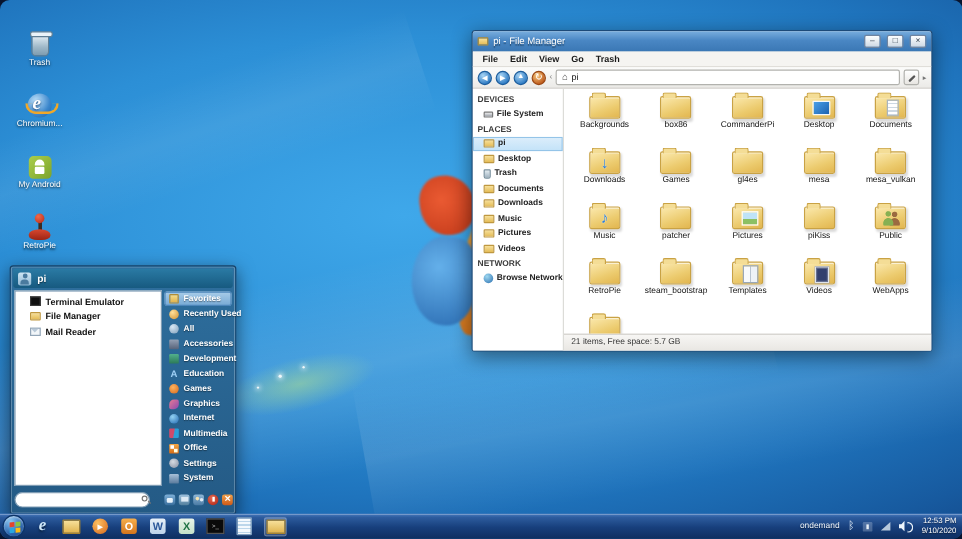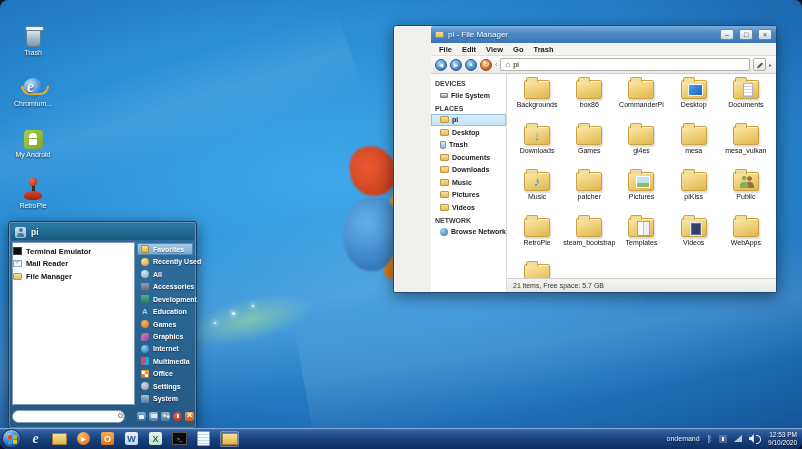--- a/index.html
+++ b/index.html
@@ -46,21 +46,21 @@
   
   #start-menu{position:absolute;left:8px;top:221px;width:189px;height:208px;z-index:6;border:1px solid #173f63;border-radius:3px;
     background:linear-gradient(#2e6f9e,#245a85);box-shadow:0 4px 14px rgba(0,0,0,.5), inset 0 0 0 1px rgba(255,255,255,.25);}
   #sm-header{position:absolute;left:2px;top:2px;right:2px;height:16px;display:flex;align-items:center;gap:5px;padding-left:4px;
     background:linear-gradient(#2a7aa4,#175a80);border-radius:2px;}
   #sm-user-icon{width:11px;height:11px;border-radius:2px;background:linear-gradient(#cfe6f4,#8fb8d4);position:relative;}
   #sm-user-icon::before{content:"";position:absolute;left:3.5px;top:1.5px;width:4px;height:4px;border-radius:50%;background:#4a7a9e;}
   #sm-user-icon::after{content:"";position:absolute;left:2px;top:6px;width:7px;height:4px;border-radius:3px 3px 0 0;background:#4a7a9e;}
   #sm-user-name{font-size:8.5px;font-weight:bold;color:#fff;text-shadow:0 1px 1px rgba(0,0,0,.5);}
   #sm-left{position:absolute;left:3px;top:20px;width:123px;bottom:23px;background:#fff;border:1px solid #7f9cb4;padding:2px 0;overflow:hidden;}
-  .sm-litem{display:flex;align-items:center;gap:4px;height:12.5px;padding-left:0;cursor:default;}
+  .sm-litem{display:flex;align-items:center;gap:4px;height:12.5px;padding-left:12px;cursor:default;}
   .sm-llabel{font-size:7.5px;font-weight:600;color:#111;}
   .mi-terminal{width:9px;height:8px;background:#101010;border:1px solid #3a3a3a;}
   .mi-files{width:9px;height:7px;background:linear-gradient(#f7e09a,#e4bc58);border:1px solid #bf9840;border-radius:1px;}
   .mi-mail{width:9px;height:7px;background:#f2f6f9;border:1px solid #93a6b8;position:relative;}
   .mi-mail::after{content:"";position:absolute;left:0;top:0;border-left:3.5px solid transparent;border-right:3.5px solid transparent;border-top:3px solid #b9c9d8;}
   .mi-web{width:9px;height:9px;position:relative;}
   .mi-web::after{content:"e";position:absolute;left:1px;top:-2px;font:italic bold 10px "Liberation Serif",serif;color:#2b7cc8;}
   #sm-right{position:absolute;left:128px;top:20px;right:3px;bottom:23px;display:flex;flex-direction:column;padding-top:1px;}
   .sm-ritem{display:flex;align-items:center;gap:4px;height:12.9px;padding-left:4px;border-radius:2px;cursor:default;}
   .sm-ritem.selected{background:linear-gradient(#a9cde9,#76a9d4);box-shadow:inset 0 0 0 1px #4d86ba;}
@@ -93,21 +93,21 @@
   .ai-display{background:linear-gradient(#9cc0dd,#54809e);}
   .ai-display::after{content:"";position:absolute;inset:2px 1.5px 3px;background:#dce9f4;}
   .ai-users{background:linear-gradient(#8fb8d8,#4a7aa4);}
   .ai-users::after{content:"";position:absolute;left:1.5px;top:2px;width:3px;height:3px;border-radius:50%;background:#f4e2b0;box-shadow:3.5px 1px 0 #dce9f4;}
   .ai-power{background:radial-gradient(circle at 40% 35%,#e86a52,#a81e10);border-radius:50%;}
   .ai-power::after{content:"";position:absolute;left:4px;top:2px;width:1.5px;height:4px;background:#fff;}
   .ai-close{background:linear-gradient(#f0a04a,#cf5a18);}
   .ai-close::after{content:"×";position:absolute;left:2px;top:-2.5px;font-size:9px;font-weight:bold;color:#fff;}
   
   #fm{position:absolute;left:393px;top:25px;width:384px;height:268px;z-index:3;border:1px solid #1d4a78;border-radius:3px 3px 2px 2px;
-    background:#f0f0ee;box-shadow:0 4px 16px rgba(0,0,0,.45), inset 0 0 0 1px rgba(255,255,255,.35);display:flex;flex-direction:column;padding-left:37px;}
+    background:#f0f0ee;box-shadow:0 4px 16px rgba(0,0,0,.45), inset 0 0 0 1px rgba(255,255,255,.35);display:flex;flex-direction:column;}
   #fm-titlebar{height:17px;flex:none;display:flex;align-items:center;gap:4px;padding:0 4px;border-radius:2px 2px 0 0;
     background:linear-gradient(#79aede,#4a87c4 45%,#3a77b4);}
   #fm-title-icon{width:9px;height:7px;background:linear-gradient(#f7e09a,#e4bc58);border:1px solid #b08c34;border-radius:1px;}
   #fm-title{font-size:8px;color:#fff;text-shadow:0 1px 1px rgba(0,0,0,.45);flex:1;}
   .wbtn{width:14px;height:11px;border:1px solid #6f84a0;border-radius:2px;background:linear-gradient(#fdfeff,#cdd8e4);
     display:flex;align-items:center;justify-content:center;font-size:7px;line-height:7px;color:#33404e;margin-left:1px;}
   #fm-menubar{height:13px;flex:none;display:flex;align-items:center;background:#f5f4f1;border-bottom:1px solid #e0ded9;padding-left:3px;}
   .menu-item{font-size:7.5px;font-weight:600;color:#1a1a1a;padding:0 5px;}
   #fm-toolbar{height:18px;flex:none;display:flex;align-items:center;gap:3px;background:linear-gradient(#fcfcfb,#ebeae7);border-bottom:1px solid #cfcdc8;padding:0 4px;}
   .nav-btn{width:12px;height:12px;border-radius:50%;border:1px solid #1d5d9c;position:relative;flex:none;
@@ -463,27 +463,27 @@
       <span id="sm-user-name">pi</span>
     </div>
     <div id="sm-left">
 
         <div class="sm-litem">
           <span class="mi-terminal"></span>
           <span class="sm-llabel">Terminal Emulator</span>
         </div>
 
         <div class="sm-litem">
+          <span class="mi-files"></span>
+          <span class="sm-llabel">File Manager</span>
+        </div>
+
+        <div class="sm-litem">
           <span class="mi-mail"></span>
           <span class="sm-llabel">Mail Reader</span>
-        </div>
-
-        <div class="sm-litem">
-          <span class="mi-files"></span>
-          <span class="sm-llabel">File Manager</span>
         </div>
 
       </div>
     <div id="sm-right">
 
         <div class="sm-ritem selected">
           <span class="ri ri-favorites"></span>
           <span class="sm-rlabel">Favorites</span>
         </div>
 

